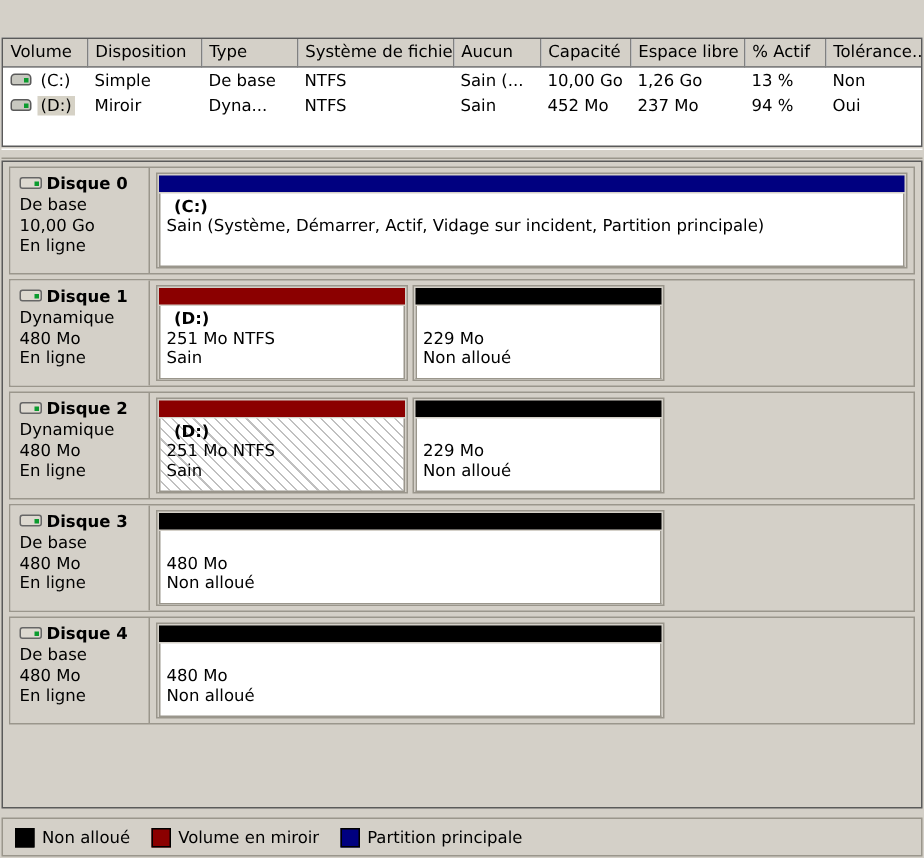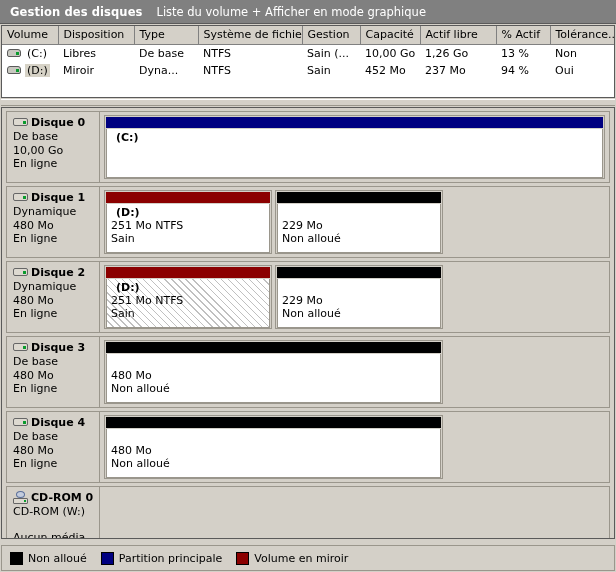--- a/index.html
+++ b/index.html
@@ -226,24 +226,20 @@
   }
   .lg-item { display: flex; align-items: center; gap: 5px; margin-right: 8px; }
   .lg-sw { width: 13px; height: 13px; border: 1px solid #000; box-sizing: border-box; }
   .lg-tx { font-size: 11px; }
 </style>
 </head>
 <body>
 
 <div id="app">
 
-  <div class="titlebar">
-    <span class="t-main">Gestion des disques</span>
-    <span class="t-sub">Liste du volume + Afficher en mode graphique</span>
-  </div>
 
   <div class="vol-pane">
     <table class="vollist">
       <colgroup>
         <col style="width:56px">
           <col style="width:76px">
           <col style="width:64px">
         <col style="width:104px">
           <col style="width:58px">
           <col style="width:60px">
@@ -251,40 +247,40 @@
           <col style="width:54px">
           <col style="width:66px">
         <col style="width:auto">
       </colgroup>
       <thead>
         <tr>
           <th>Volume</th>
           <th>Disposition</th>
           <th>Type</th>
           <th>Système de fichiers</th>
-          <th>Gestion</th>
+          <th>Aucun</th>
           <th>Capacité</th>
-          <th>Actif libre</th>
+          <th>Espace libre</th>
           <th>% Actif</th>
           <th>Tolérance...</th>
           <th>Délai</th>
         </tr>
       </thead>
       <tbody>
         <tr>
           <td class="volcell">
             <span class="volcell-inner">
               <span class="drv-ico">
                 <span class="body"></span>
                   <span class="led"></span>
               </span>
               <span class="vol-label">(C:)</span>
             </span>
           </td>
-          <td>Libres</td>
+          <td>Simple</td>
           <td>De base</td>
           <td>NTFS</td>
           <td>Sain (...</td>
           <td>10,00 Go</td>
           <td>1,26 Go</td>
           <td>13 %</td>
           <td>Non</td>
           <td>0%</td>
         </tr>
         <tr>
@@ -326,20 +322,21 @@
         </div>
         <div class="disk-line">De base</div>
         <div class="disk-line">10,00 Go</div>
         <div class="disk-line">En ligne</div>
       </div>
       <div class="disk-gfx">
         <div class="vol-box" style="flex:1 1 auto">
           <div class="vol-cap blue"></div>
           <div class="vol-body">
             <div class="ln b">(C:)</div>
+            <div class="ln">Sain (Système, Démarrer, Actif, Vidage sur incident, Partition principale)</div>
           </div>
         </div>
       </div>
     </div>
 
     <div class="disk-row">
       <div class="disk-info">
         <div class="disk-title">
           <span class="hd-ico">
               <span class="b"></span>
@@ -447,46 +444,31 @@
           <div class="vol-cap black"></div>
           <div class="vol-body">
             <div class="pad"></div>
             <div class="ln">480 Mo</div>
             <div class="ln">Non alloué</div>
           </div>
         </div>
       </div>
     </div>
 
-    <div class="disk-row cdrom">
-      <div class="disk-info">
-        <div class="disk-title">
-          <span class="cd-ico">
-            <span class="disc"></span>
-              <span class="base"></span>
-              <span class="g"></span>
-          </span>
-          <span>CD-ROM 0</span>
-        </div>
-        <div class="disk-line">CD-ROM (W:)</div>
-        <div class="disk-line gap">Aucun média</div>
-      </div>
-      <div class="disk-gfx empty"></div>
-    </div>
 
   </div>
 
   <div class="legend">
     <div class="lg-item">
       <span class="lg-sw" style="background:#000000"></span>
       <span class="lg-tx">Non alloué</span>
     </div>
     <div class="lg-item">
+      <span class="lg-sw" style="background:#8b0000"></span>
+      <span class="lg-tx">Volume en miroir</span>
+    </div>
+    <div class="lg-item">
       <span class="lg-sw" style="background:#000080"></span>
       <span class="lg-tx">Partition principale</span>
     </div>
-    <div class="lg-item">
-      <span class="lg-sw" style="background:#8b0000"></span>
-      <span class="lg-tx">Volume en miroir</span>
-    </div>
   </div>
 
 </div>
 
 </body></html>

